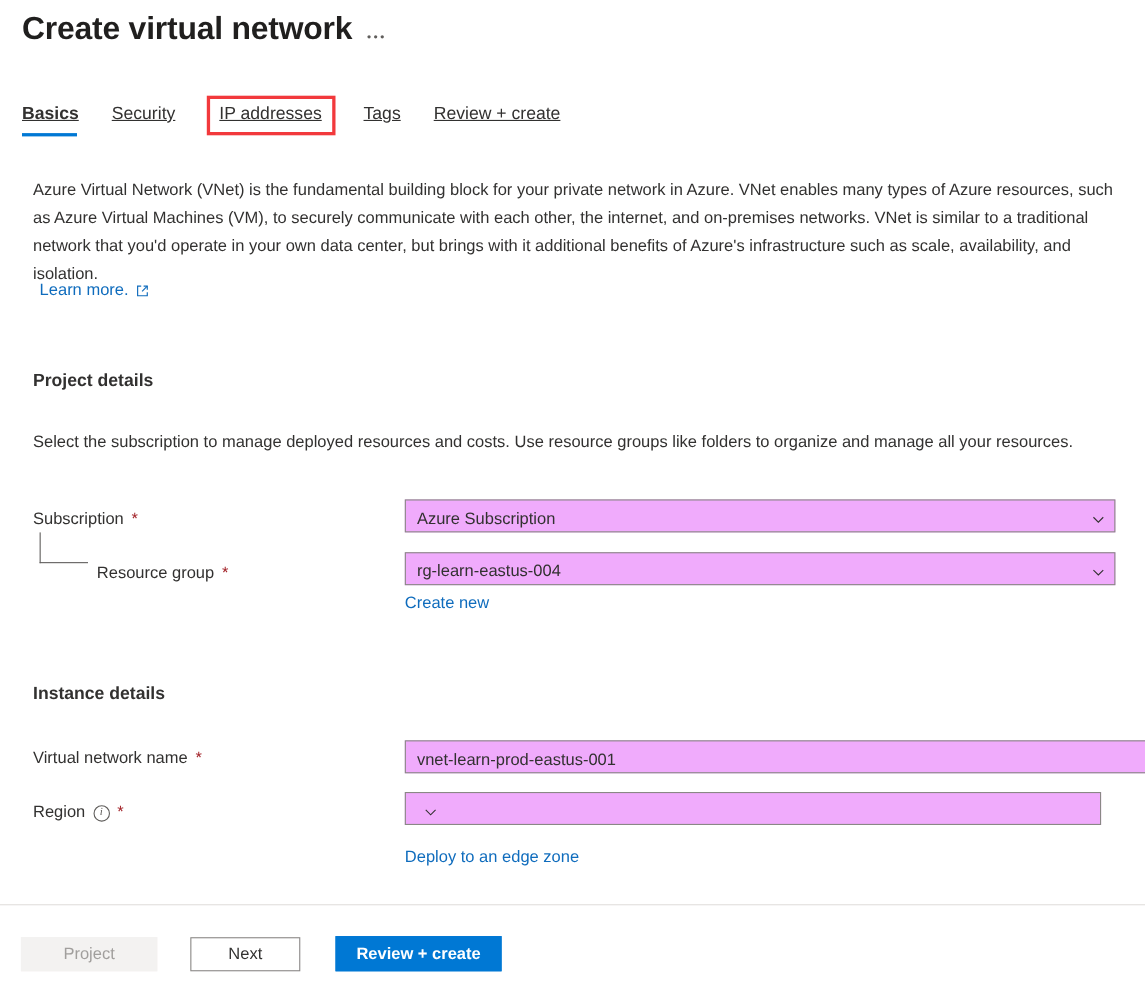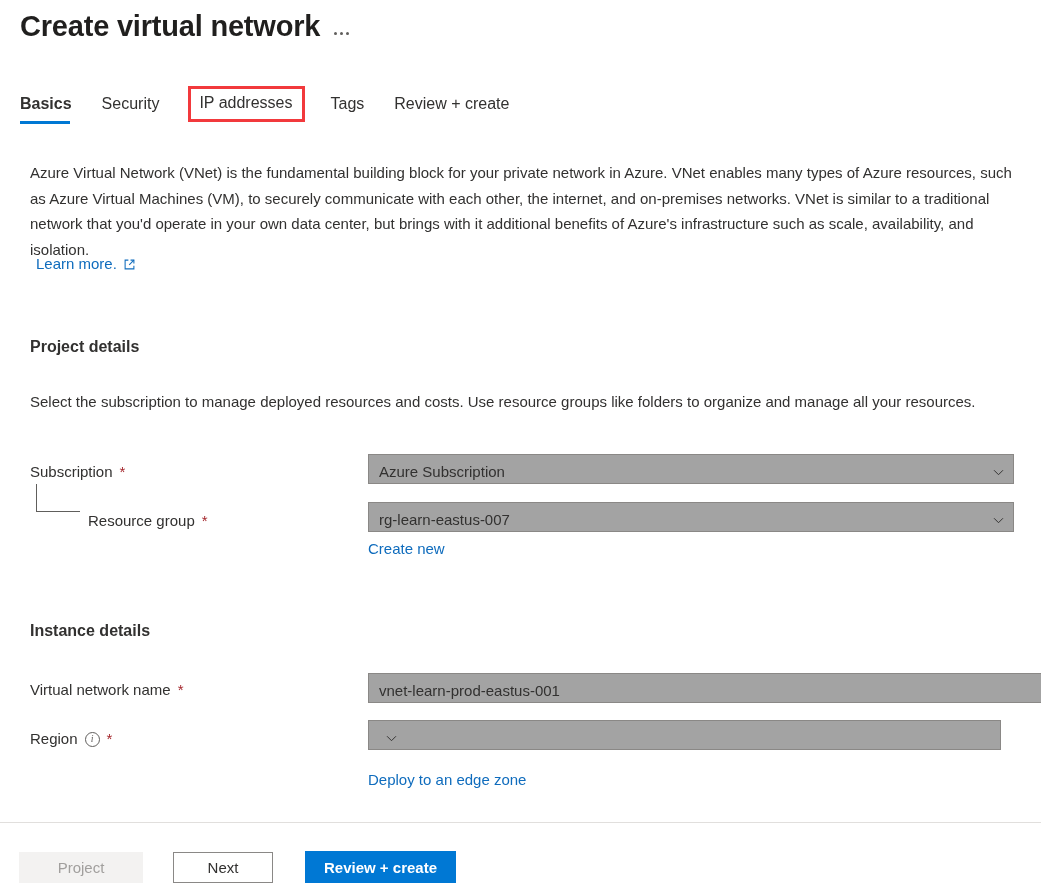--- a/index.html
+++ b/index.html
@@ -37,21 +37,21 @@
   }
   .ellipsis-btn i {
     display: block; width: 3px; height: 3px;
     background: #605e5c; border-radius: 50%;
   }
 
   
   .tabstrip {
     position: absolute;
     left: 20px; top: 93px;
-    display: flex; align-items: flex-start;
+    display: flex; align-items: flex-end; text-decoration: underline;
   }
   .tab {
     position: relative;
     font-size: 16px;
     color: #323130;
     padding: 0 0 9px 0;
     margin-right: 30px;
     cursor: pointer;
     white-space: nowrap;
     line-height: 22px;
@@ -137,21 +137,21 @@
     font-family: "Liberation Serif", serif;
     color: #605e5c;
     line-height: 1;
     cursor: pointer;
   }
 
   .control {
     position: absolute;
     height: 30px;
     border: 1px solid #8a8886;
-    background: #a3a3a3;
+    background: #f0abfc;
     display: flex; align-items: center;
     padding: 6px 8px 0 10px;
     font-size: 15px;
     color: #323130;
     cursor: pointer;
   }
   .control .val { flex: 1; line-height: 28px; }
   .control.textbox { cursor: text; }
   .chev {
     width: 13px; height: 13px;
@@ -263,21 +263,21 @@
   </svg>
 </div>
 
 <div class="tree-connector"></div>
 
 <div class="field-label" style="left:88px; top:511px;">
   <span>Resource group</span>
   <span class="req">*</span>
 </div>
 <div class="control" style="left:368px; top:502px; width:646px;">
-  <span class="val">rg-learn-eastus-007</span>
+  <span class="val">rg-learn-eastus-004</span>
   <svg class="chev" viewBox="0 0 16 16" fill="none" stroke="#323130" stroke-width="1.2">
     <path d="M2.5 5.2 8 10.7l5.5-5.5"></path>
   </svg>
 </div>
 <a class="link sublink" style="left:368px; top:539px;">Create new</a>
 
 <div class="section-title" id="sec-instance">Instance details</div>
 
 <div class="field-label" style="left:30px; top:680px;">
   <span>Virtual network name</span>

